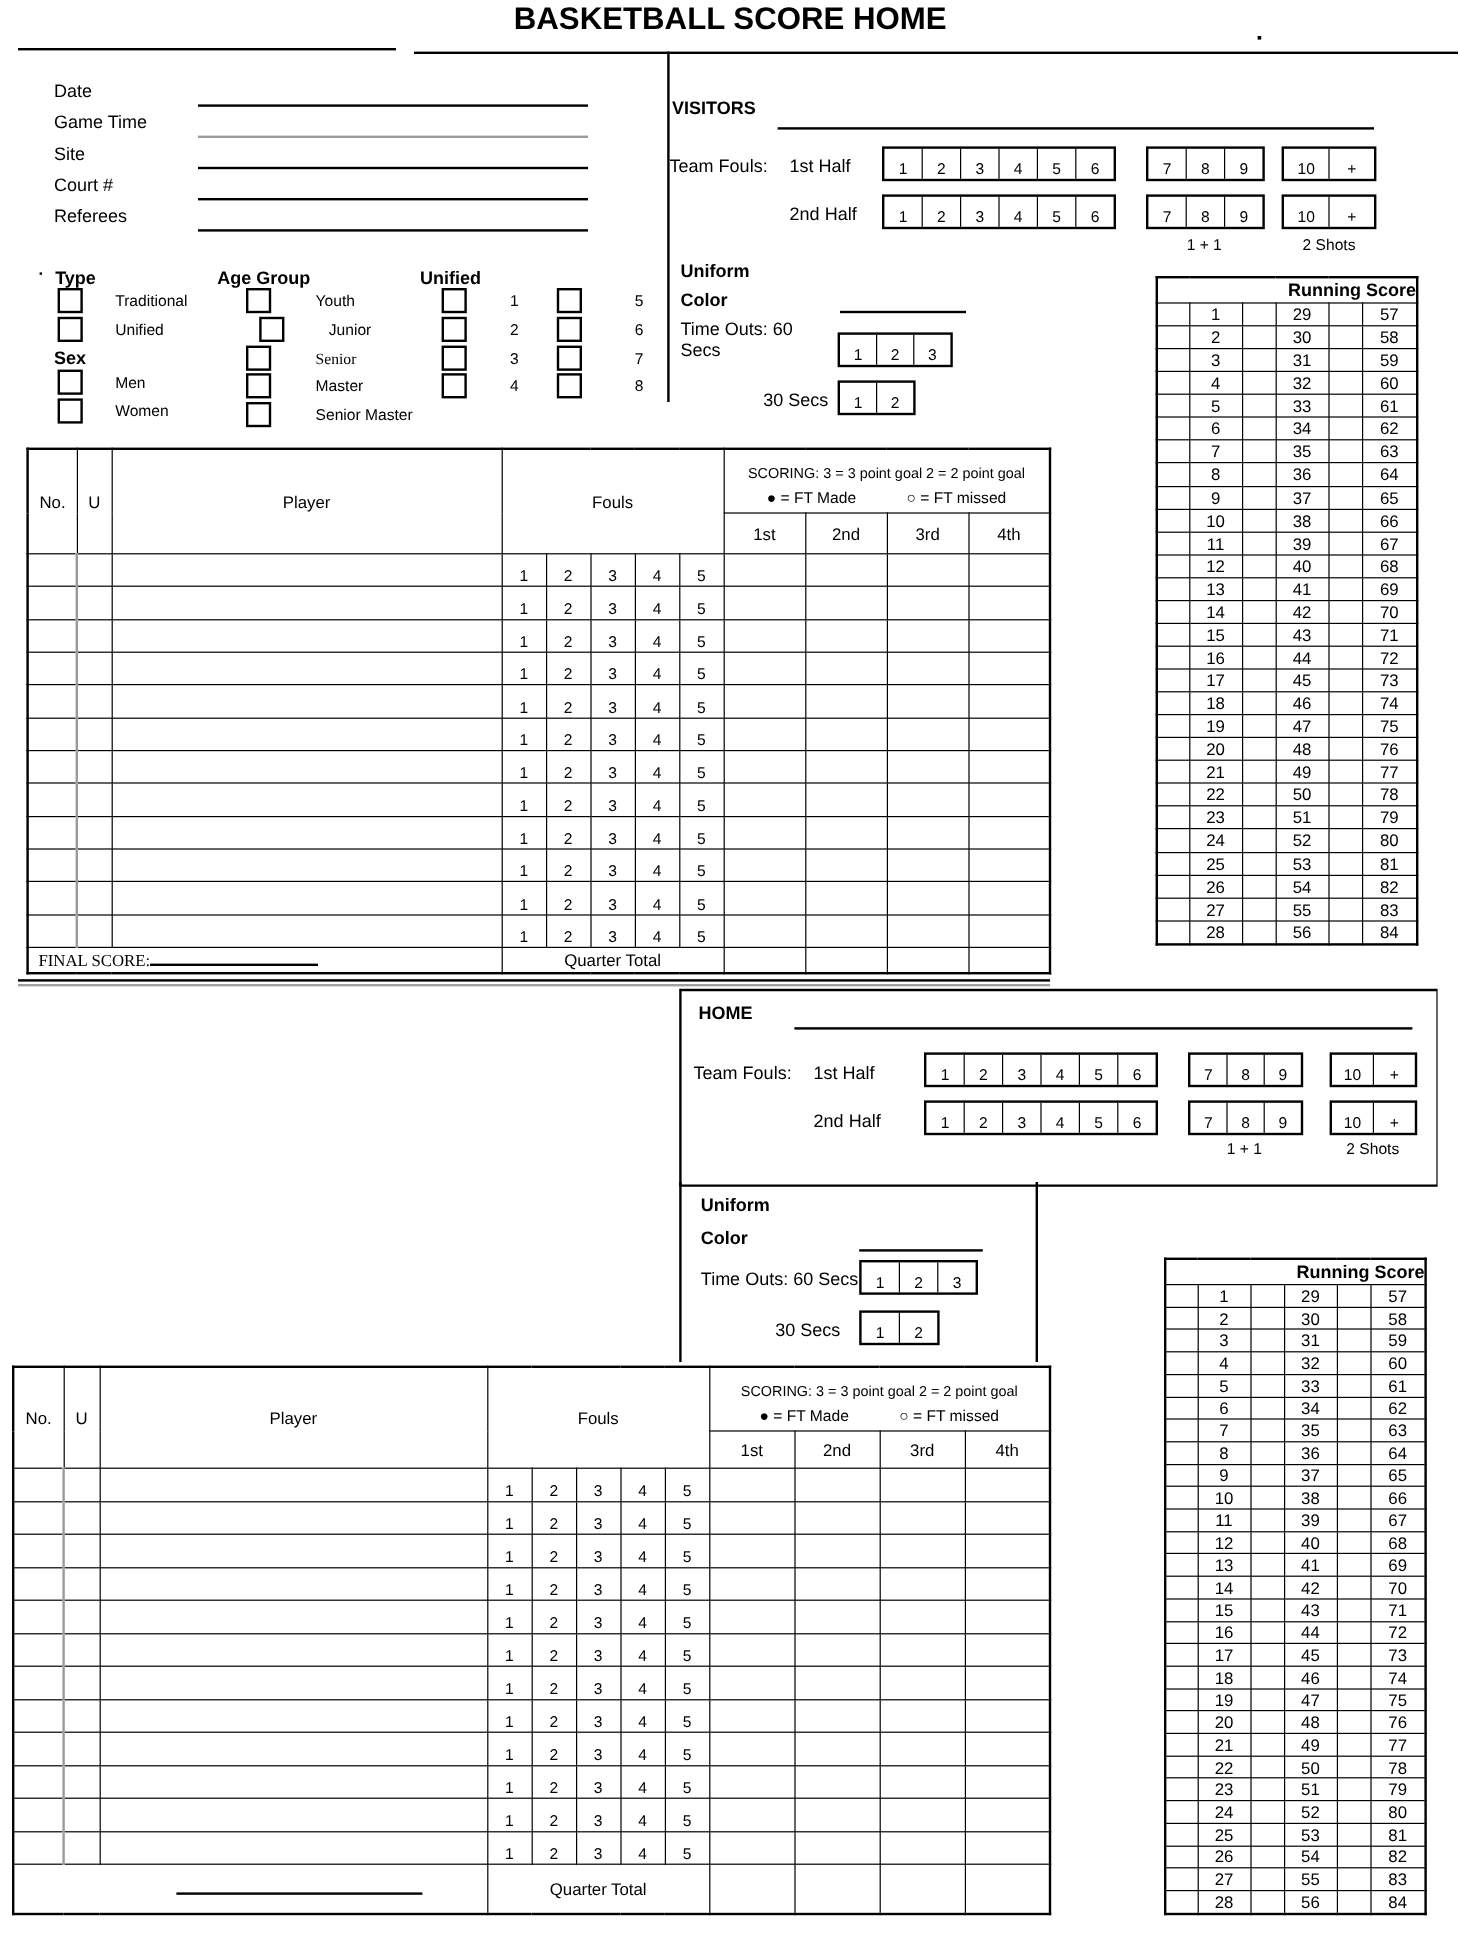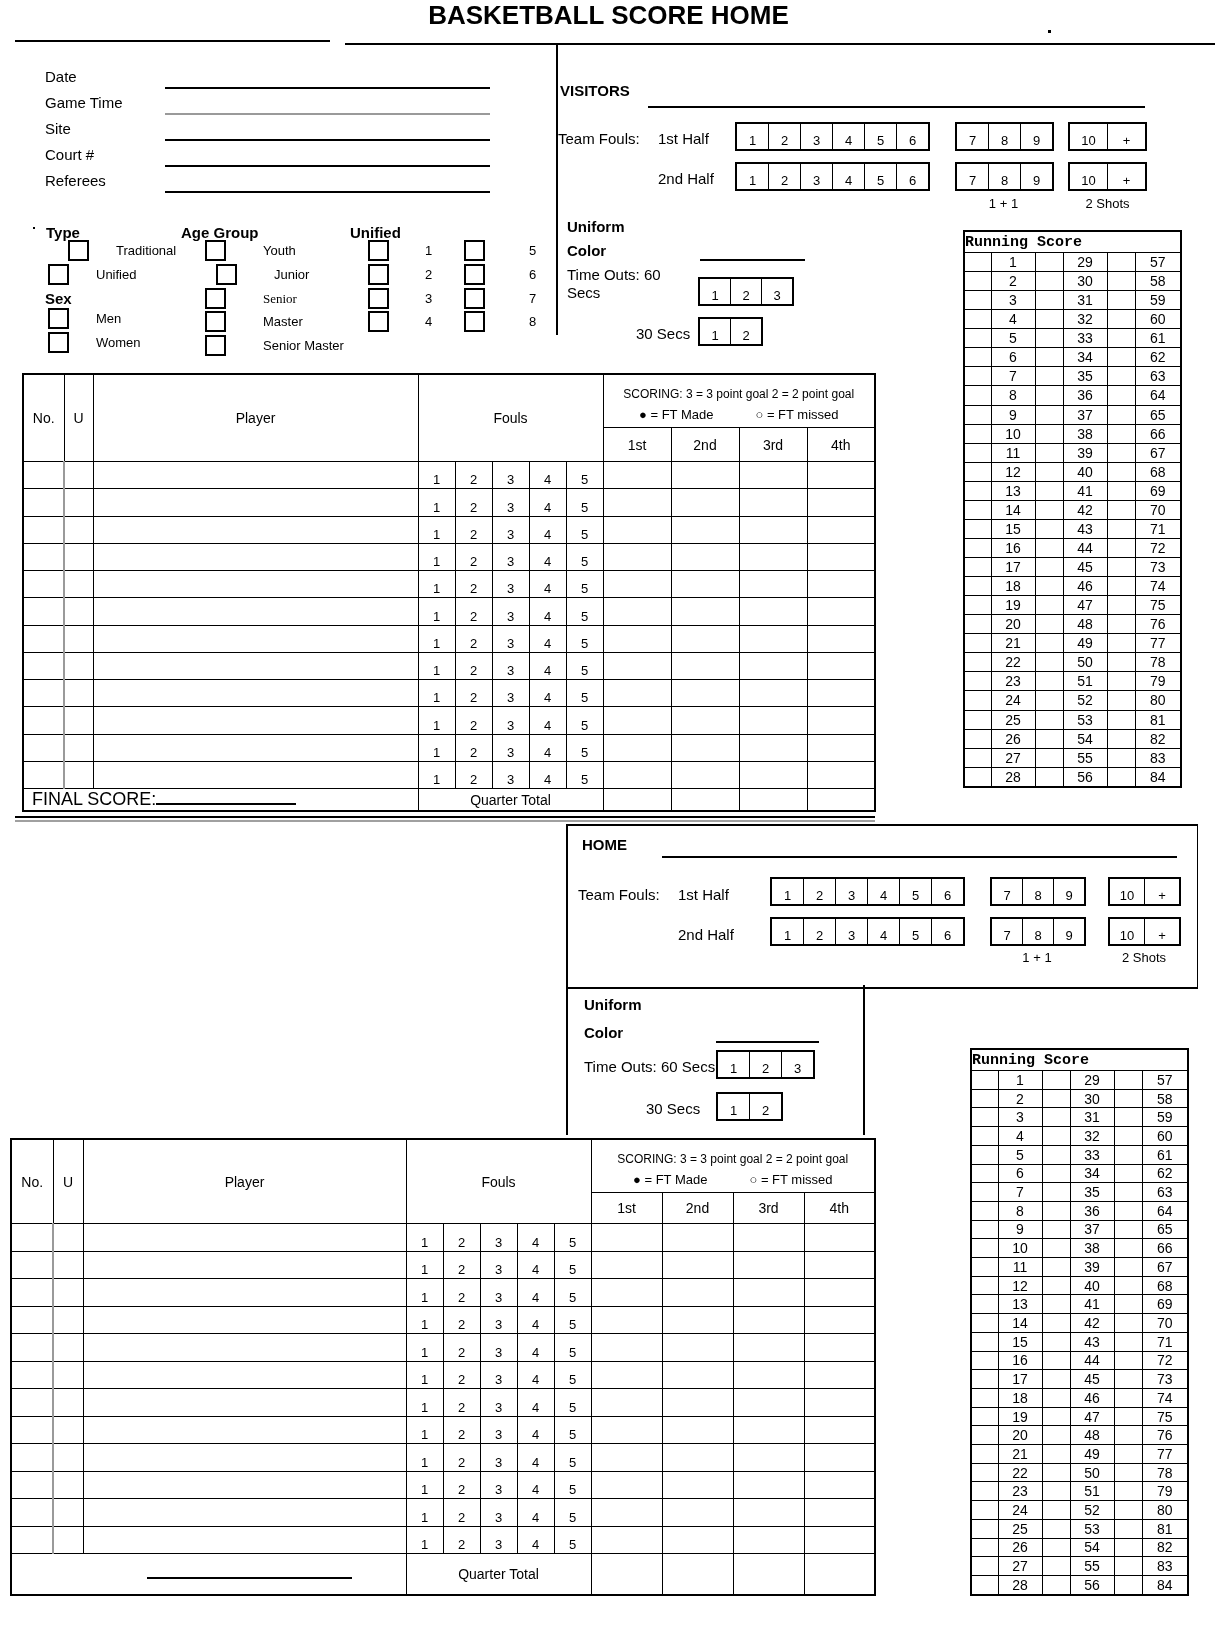--- a/index.html
+++ b/index.html
@@ -14,29 +14,29 @@
   .fgroup{position:absolute;display:flex;border:2px solid #000;background:#fff;}
   .fgroup .fcell{width:var(--cw,31px);height:24px;border-right:1px solid #000;
     display:flex;align-items:flex-end;justify-content:center;font-size:13px;padding-bottom:1px;}
   .fgroup .fcell:last-child{border-right:none;}
   .cbrow{position:absolute;display:flex;align-items:center;}
   .cb{display:inline-block;width:17px;height:17px;border:2px solid #000;background:#fff;flex:none;}
   .cblabel{font-size:13px;white-space:nowrap;}
   table.sheet{position:absolute;border-collapse:collapse;table-layout:fixed;background:#fff;border:2px solid #000;}
   table.sheet td,table.sheet th{border:1px solid #000;padding:0;font-weight:normal;overflow:hidden;}
   .rs td{font-size:14px;text-align:center;}
-  .rs td.rstitle{font-weight:bold;font-size:15px;text-align:left;font-family:Liberation Mono, monospace;}
+  .rs td.rstitle{font-weight:bold;font-size:15px;text-align:right;}
   .pt th{font-size:14px;text-align:center;vertical-align:middle;}
   .pt td.fnum{font-size:13px;text-align:center;vertical-align:bottom;padding-bottom:1px;}
   .pt .scorline1{font-size:12px;text-align:center;padding-top:6px;}
   .pt .scorline2{font-size:13px;text-align:center;padding-top:6px;display:flex;justify-content:center;gap:42px;}
   .pt td.u-border{border-left:2px solid #9a9a9a;}
   .pt td.qtcell{font-size:14px;text-align:center;vertical-align:middle;}
   .pt td.finleft{vertical-align:middle;}
-  .fslabel{font-size:18px;padding-left:8px;}
+  .fslabel{font-size:14px;padding-left:8px;font-family:Liberation Serif, serif;}
   .fsline{display:inline-block;border-bottom:2px solid #000;width:140px;height:12px;}
   .fsline2{display:inline-block;border-bottom:2px solid #000;width:205px;height:12px;margin-left:135px;}
   .ufield{position:absolute;height:0;border-bottom:2px solid #000;}
   .homebox{position:absolute;border:2px solid #000;border-right-width:1px;background:#fff;}
 </style>
 </head>
 <body>
 
 <div class="abs bold" style="left:0;top:6;width:1217px;text-align:center;font-size:26px;">BASKETBALL SCORE HOME</div>
 <div class="abs" style="left:1048;top:30;"></div>
@@ -93,21 +93,21 @@
     <div class="fcell">9</div>
   </div>
 <div class="fgroup" style="left:1068px;top:162px;--cw:37px;">
     <div class="fcell">10</div>
     <div class="fcell">+</div>
   </div>
 <div class="abs t13 ctr" style="left:955px;top:196px;width:97px;">1 + 1</div>
 <div class="abs t13 ctr" style="left:1068px;top:196px;width:79px;">2 Shots</div>
 
 <div class="abs bold t15" style="left:46px;top:224px;">Type</div>
-<div class="cbrow" style="left:48px;top:240px;gap:27px;margin-left:20px;">
+<div class="cbrow" style="left:48px;top:240px;gap:27px;">
   <span class="cb"></span>
   <span class="cblabel">Traditional</span>
 </div>
 <div class="cbrow" style="left:48px;top:264px;gap:27px;">
   <span class="cb"></span>
   <span class="cblabel">Unified</span>
 </div>
 <div class="abs bold t15" style="left:45px;top:290px;">Sex</div>
 <div class="cbrow" style="left:48px;top:308px;gap:27px;">
   <span class="cb"></span>

